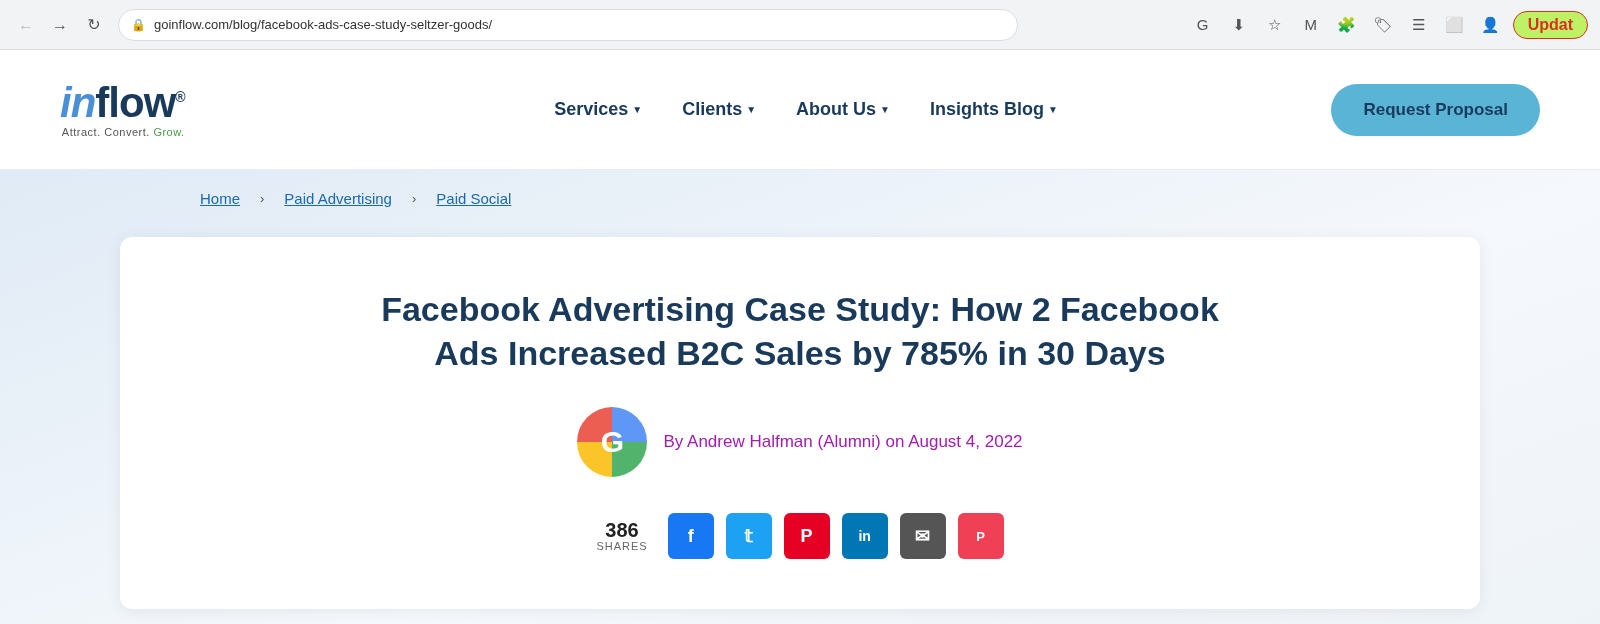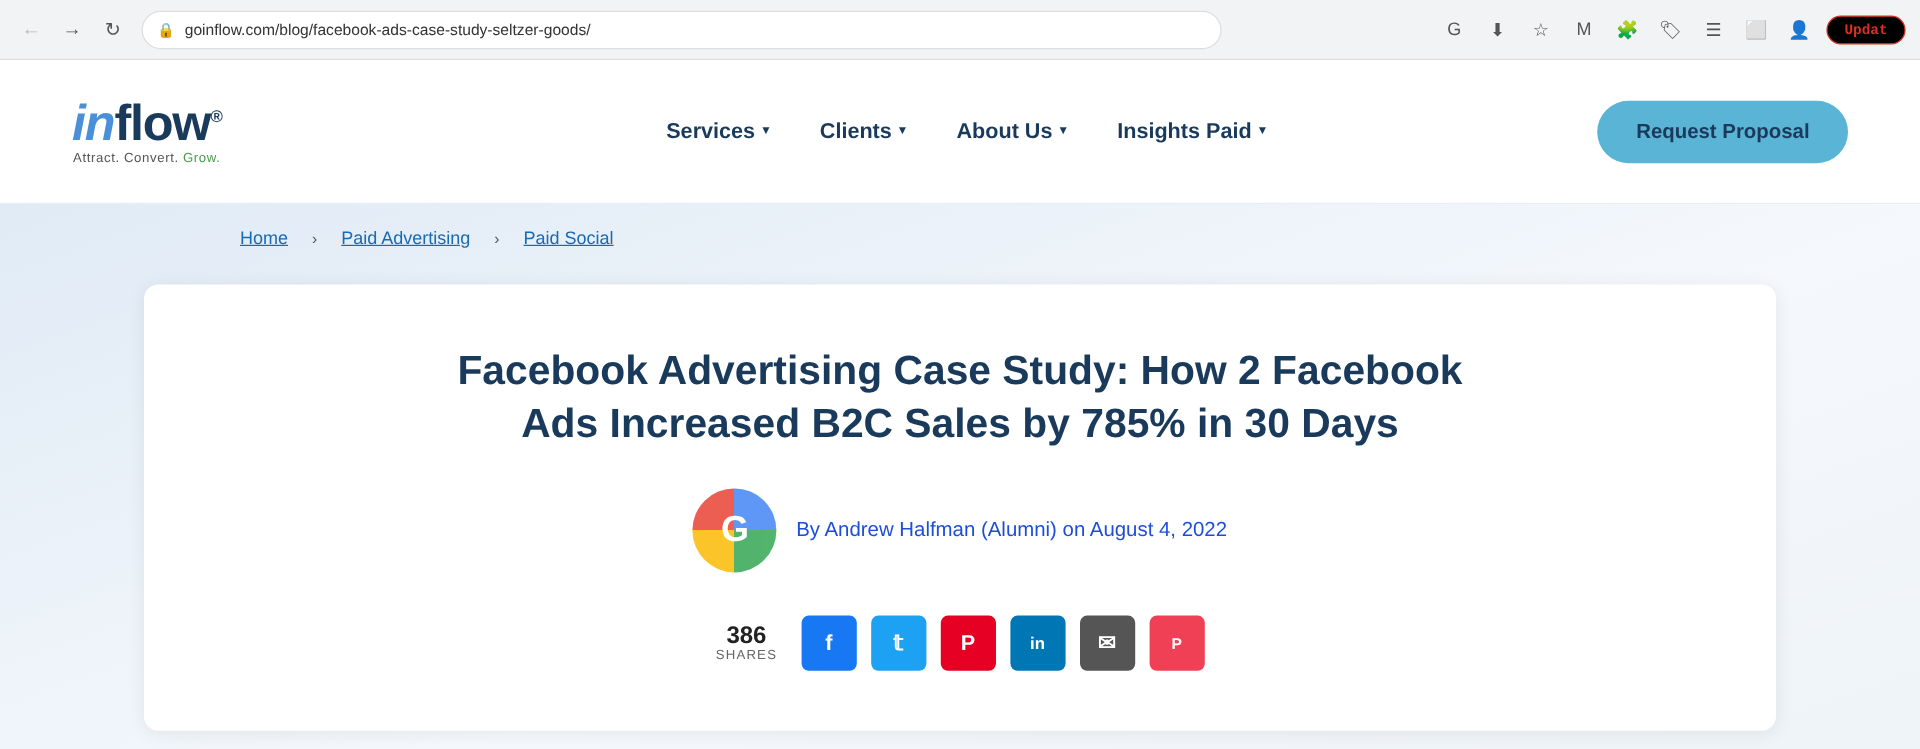--- a/index.html
+++ b/index.html
@@ -84,29 +84,28 @@
       background: transparent;
       cursor: pointer;
       display: flex;
       align-items: center;
       justify-content: center;
       color: #555;
       font-size: 15px;
     }
 
     .update-btn {
-      background: #000000;
+      background: #bef264;
       border: 1.5px solid #d93025;
       color: #d93025;
       border-radius: 20px;
       padding: 4px 14px;
-      font-size: 12px;
+      font-size: 16px;
       font-weight: 600;
       cursor: pointer;
-      font-family: Liberation Mono, monospace;
     }
 
     
     .page-wrapper {
       background: linear-gradient(160deg, #dce8f5 0%, #e8f0f8 30%, #f5f8fc 60%, #eef3f8 100%);
       min-height: 574px;
       padding-bottom: 40px;
     }
 
     
@@ -116,21 +115,21 @@
       height: 120px;
       display: flex;
       align-items: center;
       padding: 0 60px;
       position: relative;
     }
 
     .logo-area {
       display: flex;
       flex-direction: column;
-      align-items: center;
+      align-items: flex-end;
       margin-right: 96px;
     }
 
     .logo-text {
       font-size: 42px;
       font-weight: 800;
       color: #1a3a5c;
       line-height: 1;
       letter-spacing: -1px;
     }
@@ -266,21 +265,21 @@
 
     .google-g-overlay span {
       color: white;
       font-weight: 900;
       font-size: 30px;
       font-family: Arial, sans-serif;
     }
 
     .author-info {
       font-size: 17px;
-      color: #1d4ed8;
+      color: #a21caf;
     }
 
     
     .shares-section {
       display: flex;
       align-items: center;
       justify-content: center;
       gap: 12px;
     }
 
@@ -370,21 +369,21 @@
       </a>
       <a class="nav-item">
         <span>Clients</span>
         <span class="nav-dropdown-arrow">▼</span>
       </a>
       <a class="nav-item">
         <span>About Us</span>
         <span class="nav-dropdown-arrow">▼</span>
       </a>
       <a class="nav-item">
-        <span>Insights Paid</span>
+        <span>Insights Blog</span>
         <span class="nav-dropdown-arrow">▼</span>
       </a>
     </nav>
 
     <button class="request-proposal-btn">Request Proposal</button>
   </header>
 
   <div class="breadcrumb-section">
     <nav class="breadcrumb">
       <a class="breadcrumb-link">Home</a>

